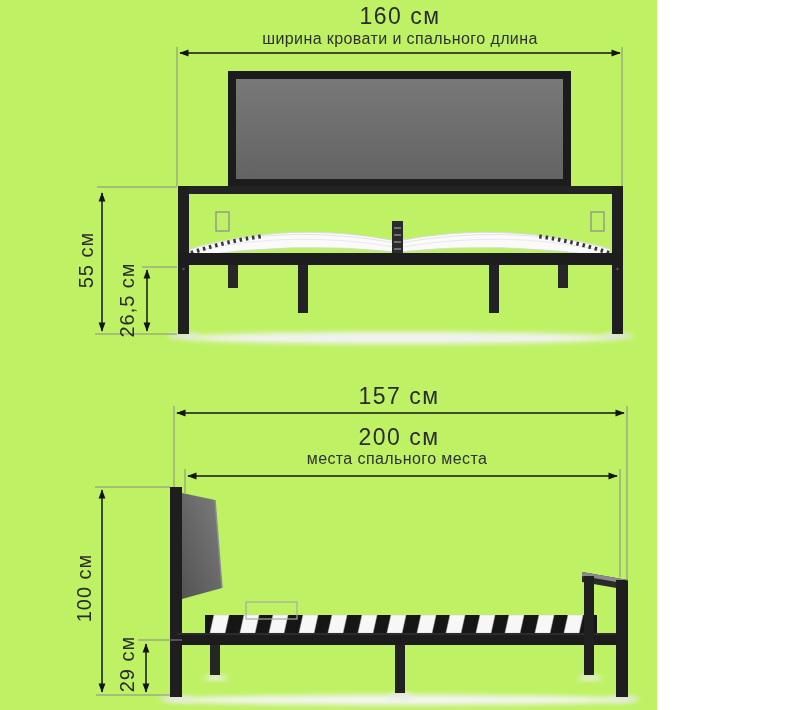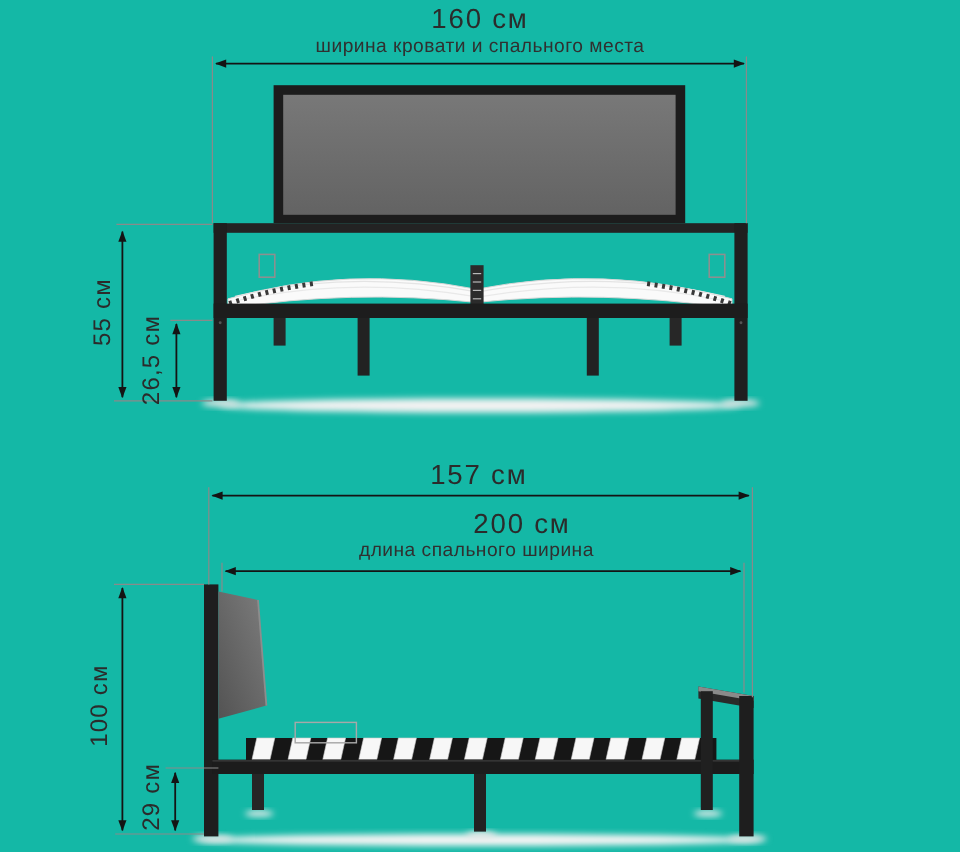--- a/index.html
+++ b/index.html
@@ -1,16 +1,16 @@
 <!DOCTYPE html>
 <html><head>
 <meta charset="utf-8">
 <style>
   html,body{margin:0;padding:0;background:#fff;}
-  .canvas{position:relative;width:800px;height:710px;background:#14b8a6;overflow:hidden;
+  .canvas{position:relative;width:657px;height:710px;background:#bef264;overflow:hidden;
           font-family:"Liberation Sans",sans-serif;}
   .artwork{position:absolute;left:0;top:0;}
   .lbl{position:absolute;color:#2b2b2b;white-space:nowrap;
        transform:translate(-50%,-50%);}
   .lbl.rot{transform:translate(-50%,-50%) rotate(-90deg);}
   .big{font-size:23px;letter-spacing:1.5px;}
   .mid{font-size:20px;letter-spacing:1px;}
   .small{font-size:16px;letter-spacing:0.4px;color:#303030;}
 </style>
 </head>
@@ -146,23 +146,23 @@
         <line x1="96" y1="695" x2="170" y2="695"></line>
       </g>
       <line x1="177" y1="413" x2="624" y2="413" marker-start="url(#arr)" marker-end="url(#arr)"></line>
       <line x1="188" y1="476" x2="617" y2="476" marker-start="url(#arr)" marker-end="url(#arr)"></line>
       <line x1="102" y1="490" x2="102" y2="692" marker-start="url(#arr)" marker-end="url(#arr)"></line>
       <line x1="146" y1="644" x2="146" y2="692" marker-start="url(#arr)" marker-end="url(#arr)"></line>
     </g>
   </svg>
 
   <div class="lbl big" style="left:400px;top:16px;">160 см</div>
-  <div class="lbl small" style="left:400px;top:39px;">ширина кровати и спального места</div>
+  <div class="lbl small" style="left:400px;top:39px;">ширина кровати и спального длина</div>
   <div class="lbl mid rot" style="left:86px;top:260px;">55 см</div>
   <div class="lbl mid rot" style="left:127px;top:300px;">26,5 см</div>
 
   <div class="lbl big" style="left:399px;top:396px;">157 см</div>
-  <div class="lbl big" style="left:399px;top:437px;margin-left:36px;">200 см</div>
-  <div class="lbl small" style="left:397px;top:459px;">длина спального ширина</div>
+  <div class="lbl big" style="left:399px;top:437px;">200 см</div>
+  <div class="lbl small" style="left:397px;top:459px;">места спального места</div>
   <div class="lbl mid rot" style="left:84px;top:588px;">100 см</div>
   <div class="lbl mid rot" style="left:127px;top:664px;">29 см</div>
 
 </div>
 
 </body></html>

